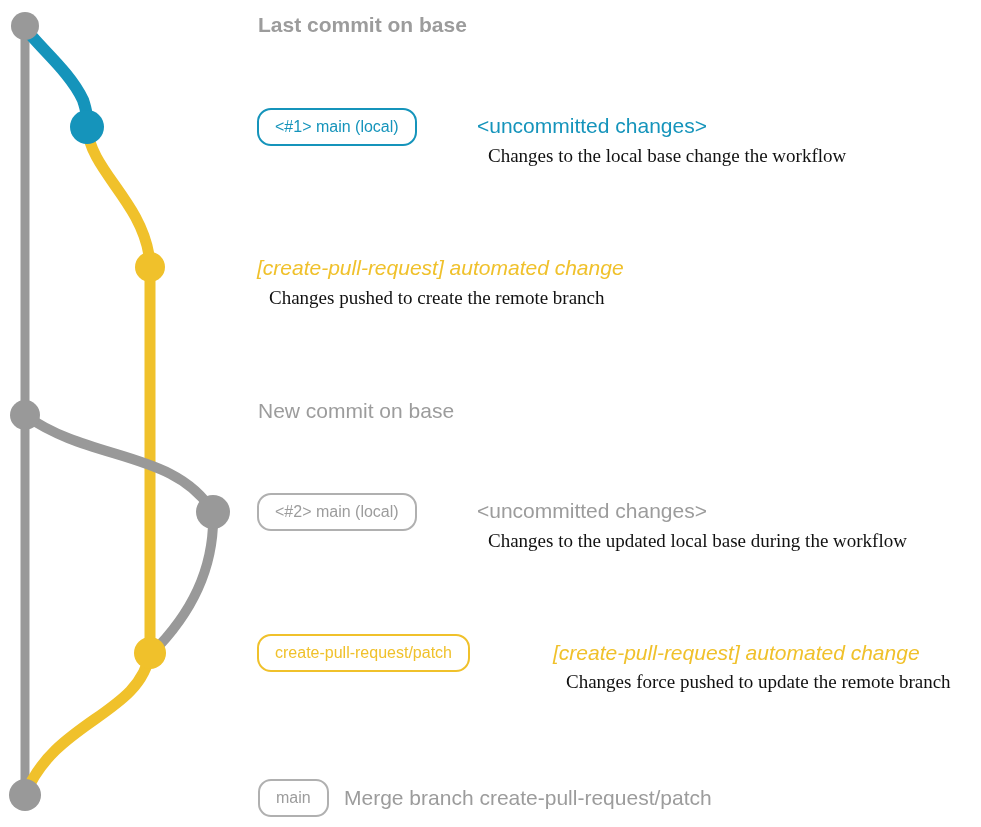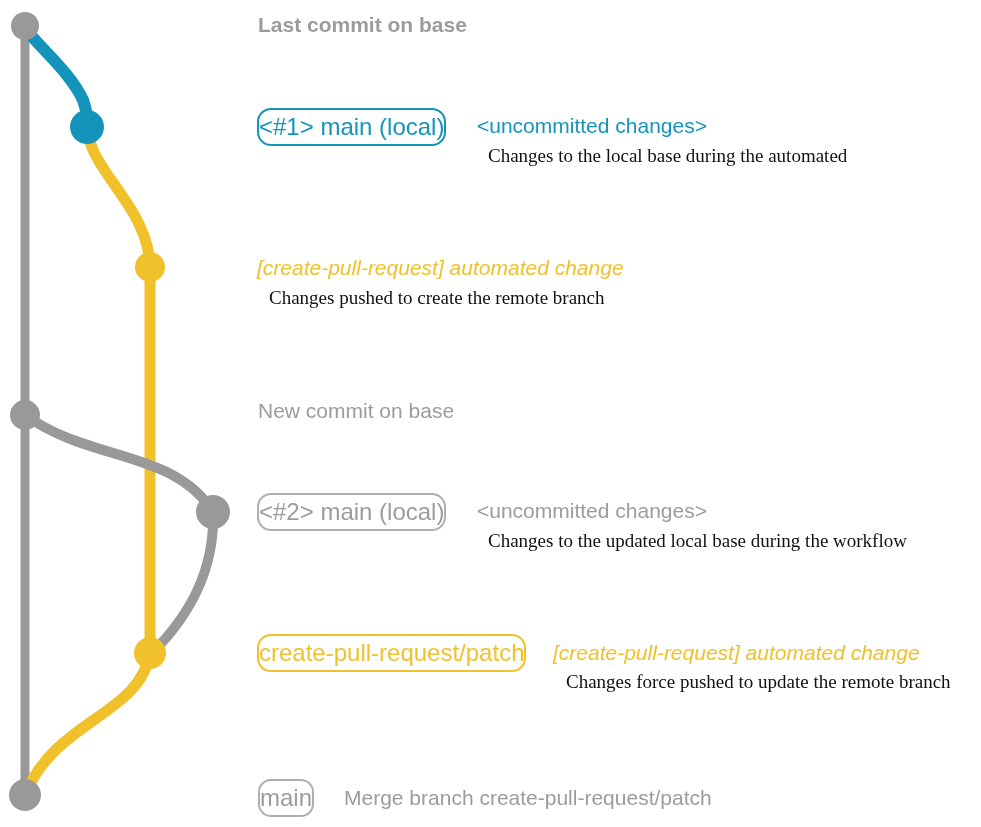--- a/index.html
+++ b/index.html
@@ -31,24 +31,24 @@
   .abs { position: absolute; white-space: nowrap; }
 
   .heading {
     font-size: 21px;
     color: var(--text-gray);
   }
   .badge {
     display: inline-flex;
     align-items: center;
     height: 34px;
-    padding: 0 0;
+    padding: 0 16px;
     border: 2px solid;
     border-radius: 14px;
-    font-size: 24px;
+    font-size: 16px;
     line-height: 34px;
   }
   .badge.blue   { color: var(--blue);      border-color: var(--blue); }
   .badge.yellow { color: var(--yellow);    border-color: var(--yellow); }
   .badge.gray   { color: var(--text-gray); border-color: #b0b0b0; }
 
   .title {
     font-size: 20px;
   }
   .title.blue   { color: var(--blue); }
@@ -85,21 +85,21 @@
     <circle cx="25" cy="415" r="15" class="fill-gray"></circle>
     <circle cx="213" cy="512" r="17" class="fill-gray"></circle>
     <circle cx="150" cy="653" r="16" class="fill-yellow"></circle>
     <circle cx="25" cy="795" r="16" class="fill-gray"></circle>
   </svg>
 
   <div class="abs heading" style="left:258px; top:13px;font-weight:bold;">Last commit on base</div>
 
   <div class="abs badge blue" style="left:257px; top:108px;">&lt;#1&gt; main (local)</div>
   <div class="abs title blue big" style="left:477px; top:114px;">&lt;uncommitted changes&gt;</div>
-  <div class="abs note" style="left:488px; top:145px;">Changes to the local base during the automated</div>
+  <div class="abs note" style="left:488px; top:145px;">Changes to the local base change the workflow</div>
 
   <div class="abs title yellow big" style="left:257px; top:256px;">[create-pull-request] automated change</div>
   <div class="abs heading" style="left:258px; top:399px;">New commit on base</div>
 
   <div class="abs note" style="left:269px; top:287px;">Changes pushed to create the remote branch</div>
 
   <div class="abs badge gray" style="left:257px; top:493px;">&lt;#2&gt; main (local)</div>
   <div class="abs title gray big" style="left:477px; top:499px;">&lt;uncommitted changes&gt;</div>
   <div class="abs badge yellow" style="left:257px; top:634px;">create-pull-request/patch</div>
 

